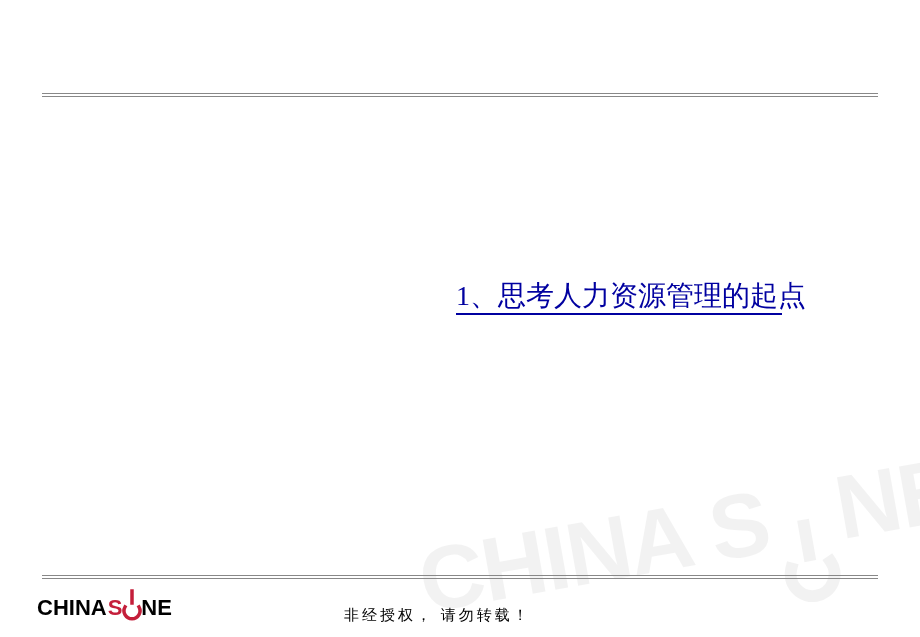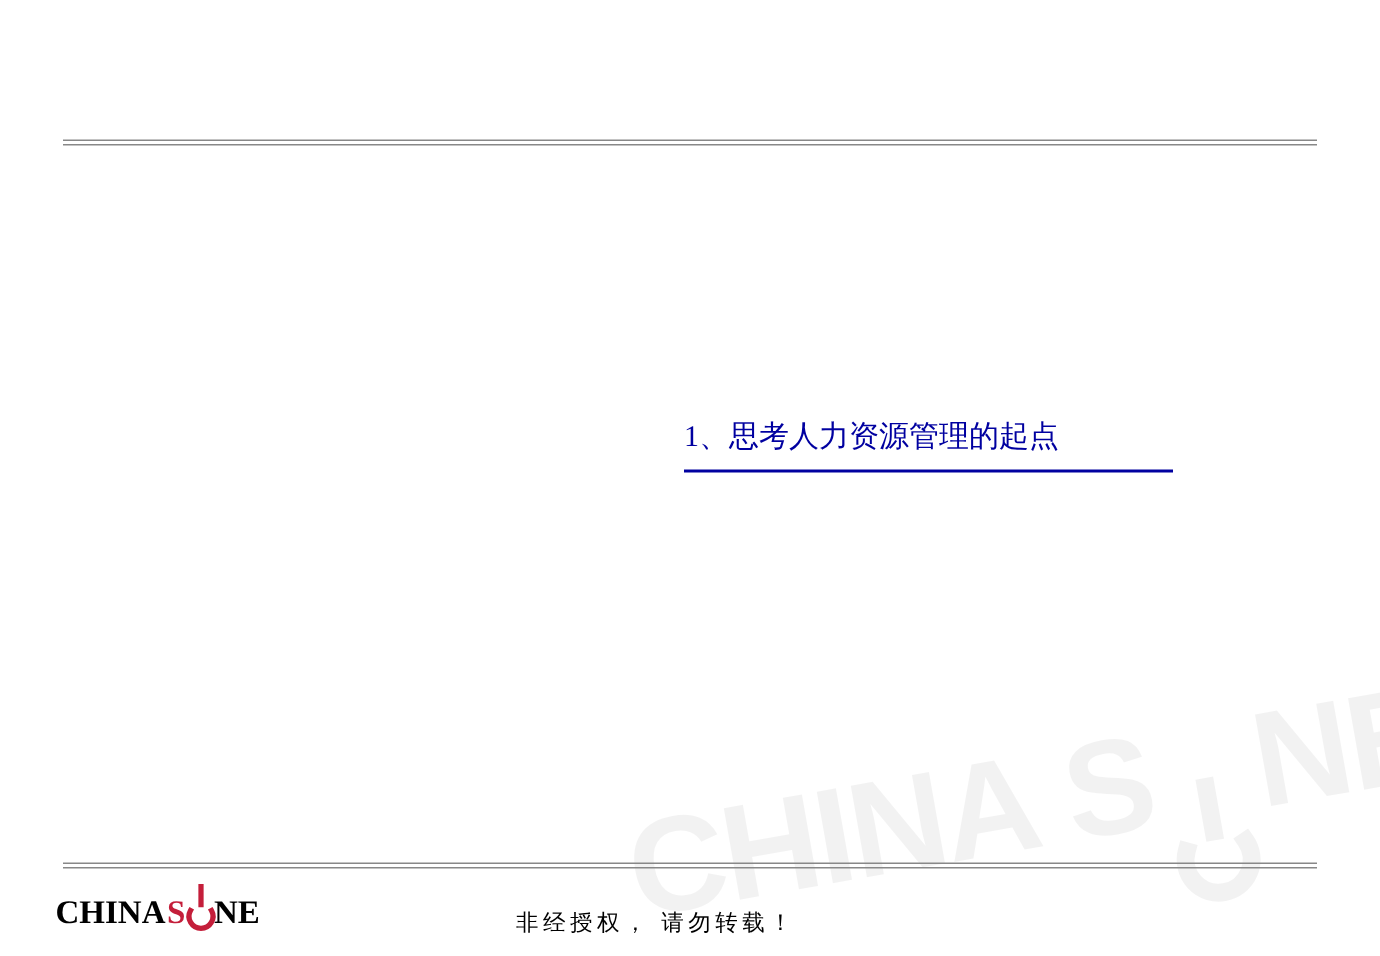--- a/index.html
+++ b/index.html
@@ -31,21 +31,21 @@
       right: 42px;
       height: 4px;
       border-top: 1px solid #888;
       border-bottom: 1px solid #888;
     }
     .title-line {
       position: absolute;
       top: 277px;
       left: 456px;
       color: #0000a0;
-      font-size: 20px;
+      font-size: 28px;
       font-family: "SimSun", "宋体", serif;
       padding-bottom: 0;
     }
     .title-underline {
       position: absolute;
       top: 313px;
       left: 456px;
       width: 326px;
       height: 2px;
       background: #0000a0;
@@ -57,21 +57,21 @@
       font-size: 15px;
       font-weight: normal;
       color: #000;
       letter-spacing: 3px;
       font-family: "KaiTi", "楷体", "SimSun", serif;
     }
     .logo-main {
       position: absolute;
       top: 593px;
       left: 37px;
-      font-family: Liberation Serif, serif;
+      font-family: Liberation Sans, sans-serif;
       font-weight: 900;
       font-size: 22px;
       color: #000;
       letter-spacing: 0px;
       display: flex;
       align-items: center;
     }
     .logo-main .s-part {
       position: relative;
       display: inline-block;

